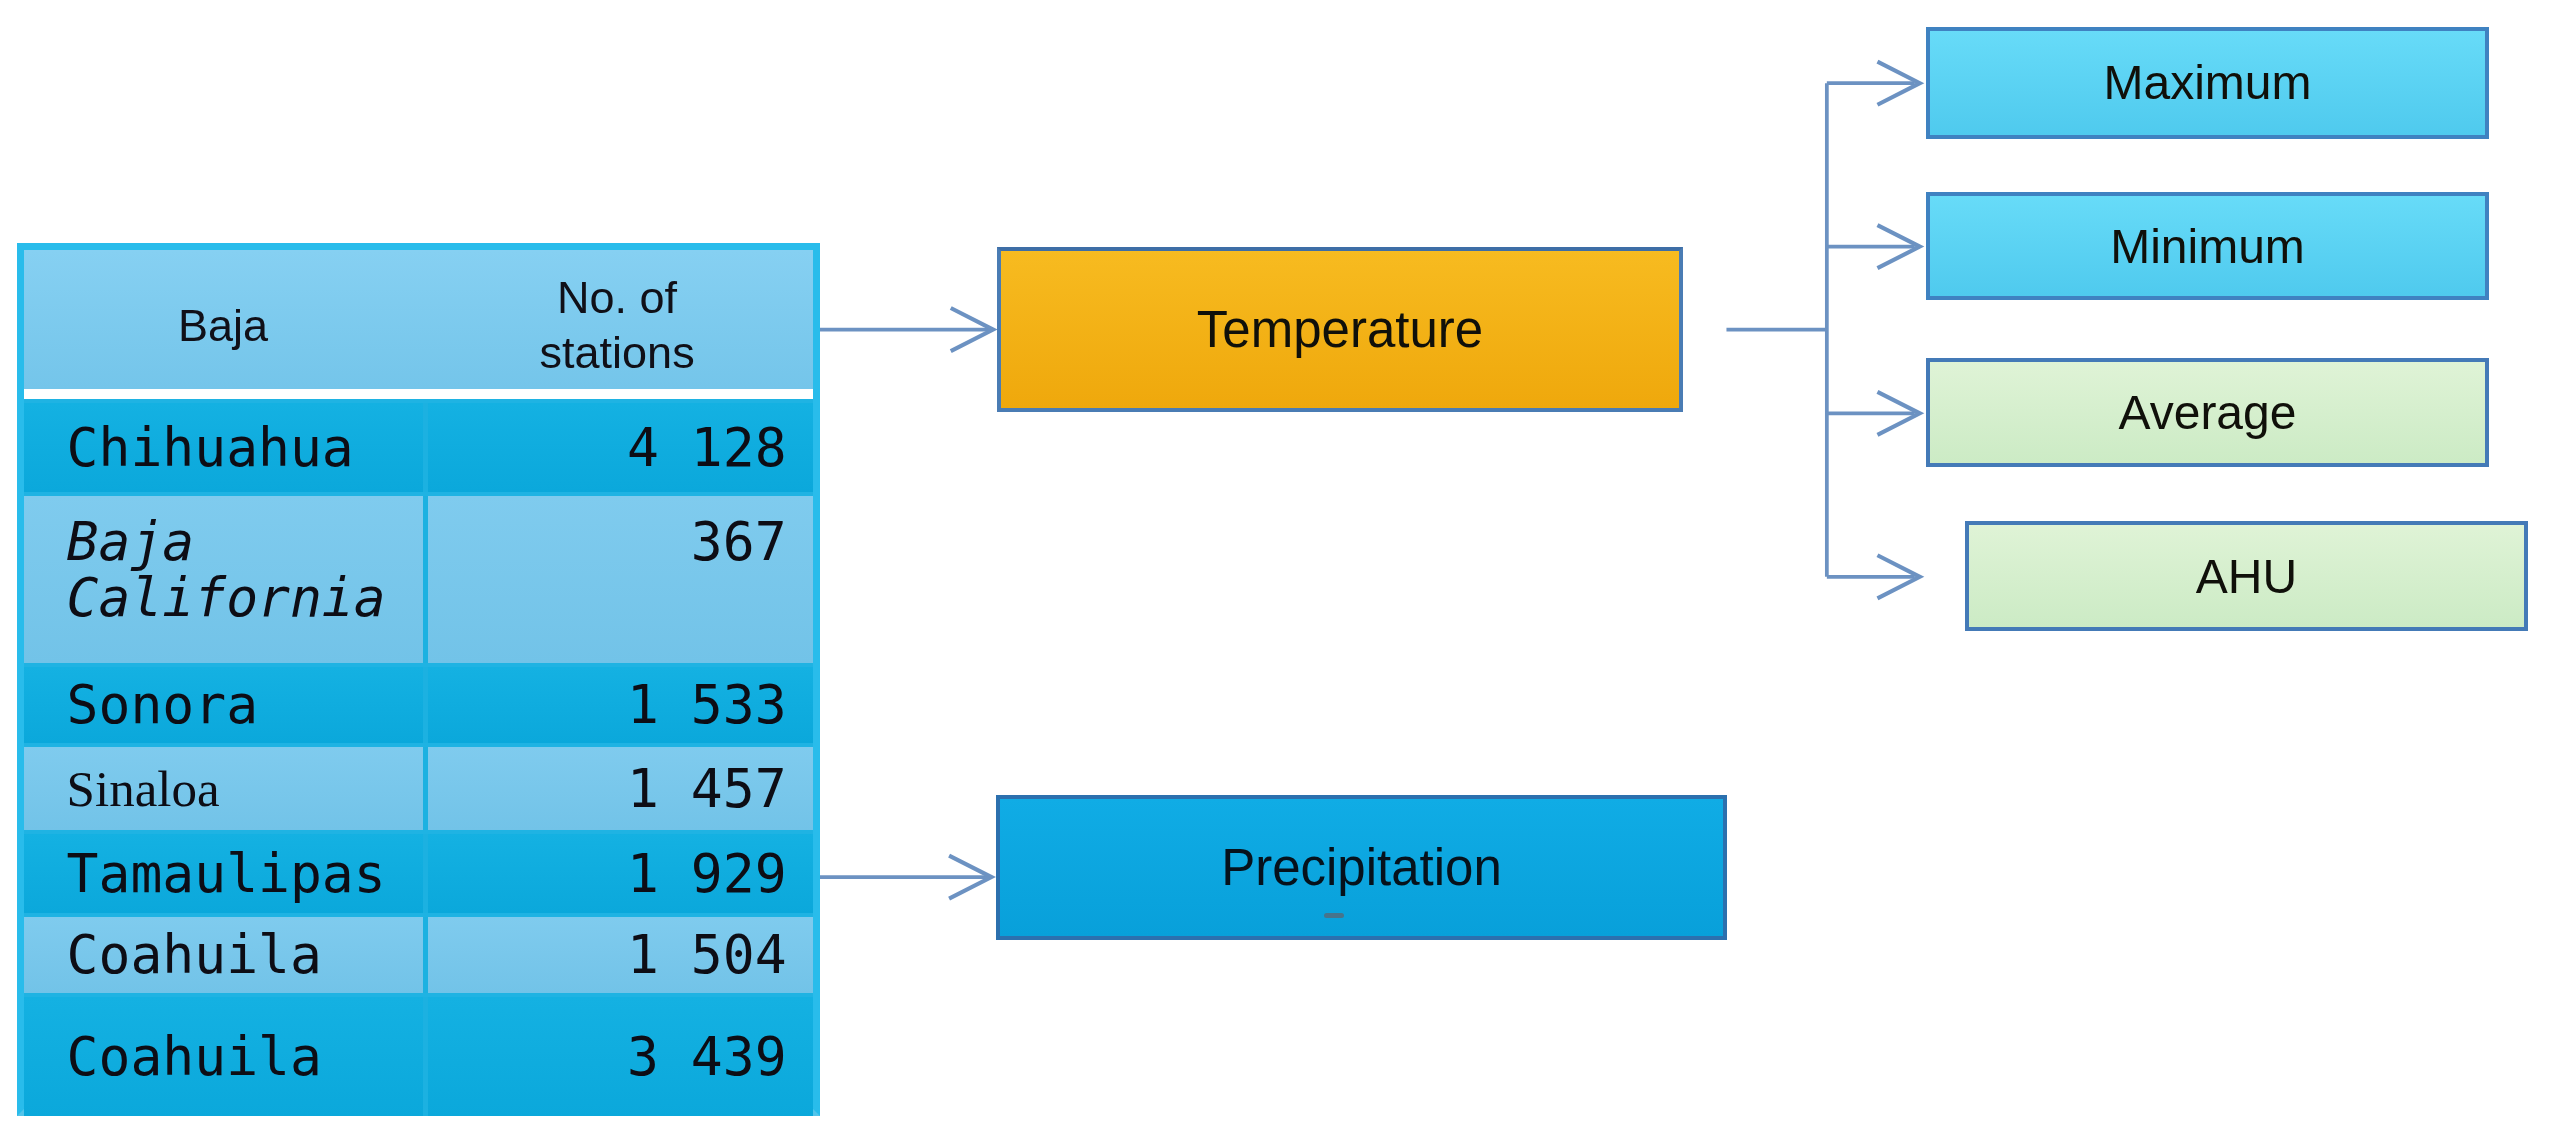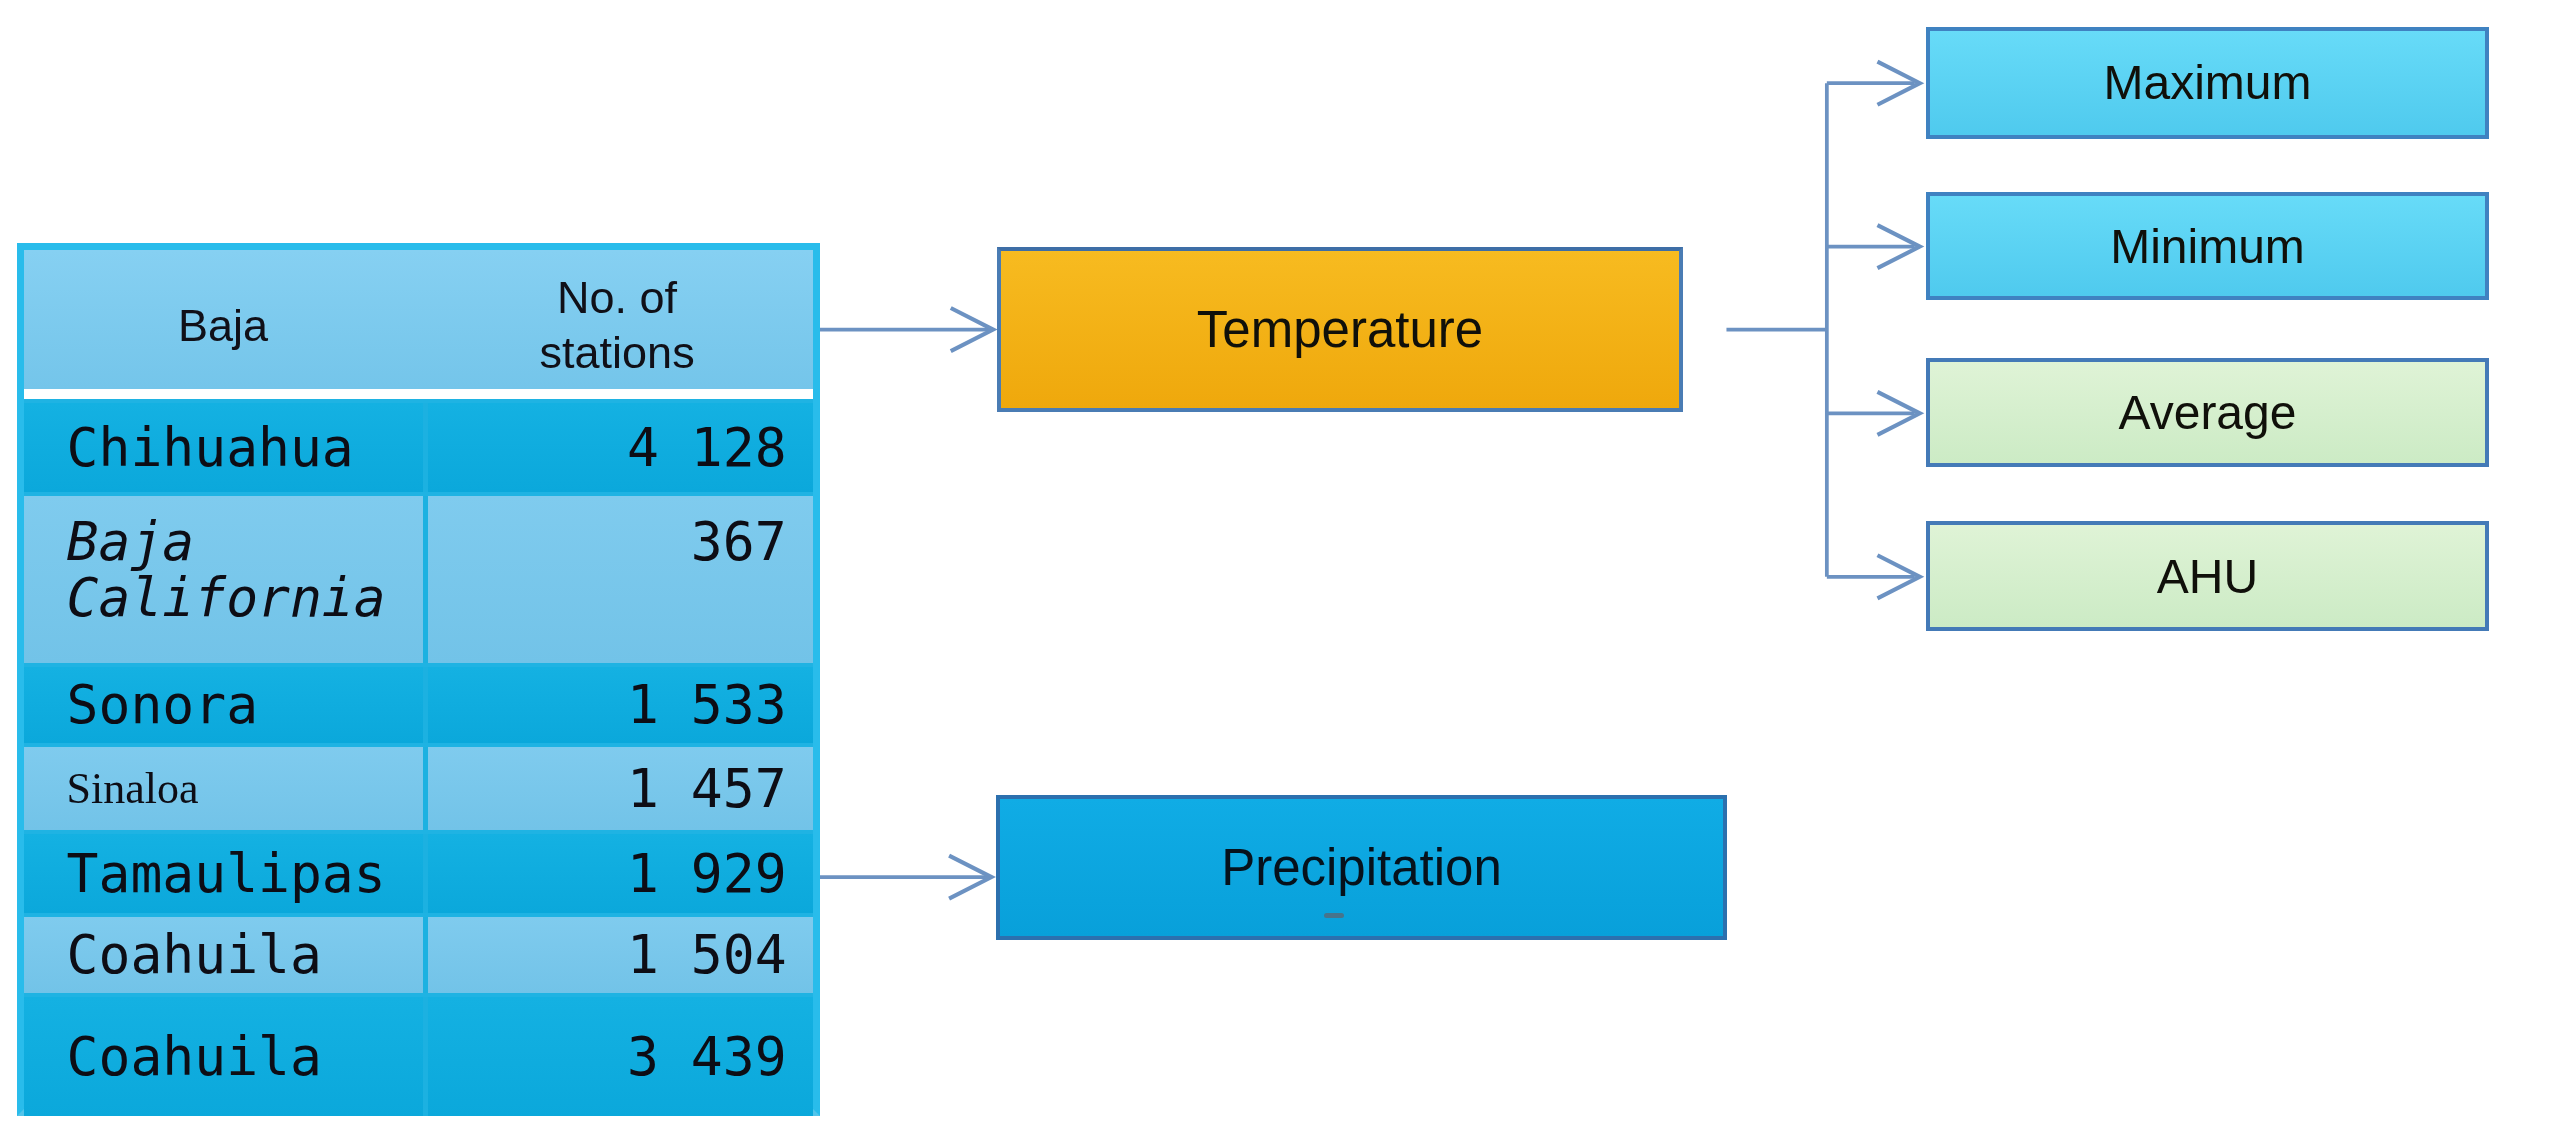--- a/index.html
+++ b/index.html
@@ -43,21 +43,21 @@
     border-top:4.1px solid #1fb3e3;
   }
   .trow:first-of-type{border-top:none;}
   .trow .cell{display:flex;align-items:center;box-sizing:border-box;}
   .trow .cell.state{padding-left:43px;}
   .trow .cell.num{justify-content:flex-end;padding-right:25px;border-left:5px solid #1cb1e1;}
   .trow.dark{background:linear-gradient(180deg,#14b1e2,#0ba8db);}
   .trow.light{background:linear-gradient(180deg,#7fcbee,#72c3e8);}
   .trow.tall .cell{align-items:flex-start;padding-top:18px;}
   .trow.tall .cell.state span{max-width:348px;font-style:italic;}
-  .trow.serif .cell.state{font-family:"Liberation Serif",serif;font-size:44px;}
+  .trow.serif .cell.state{font-family:"Liberation Serif",serif;font-size:51px;}
   .r1{flex:0 0 93px;height:93px;}
   .r2{flex:0 0 171px;height:171px;}
   .r3{flex:0 0 80px;height:80px;}
   .r4{flex:0 0 87px;height:87px;}
   .r5{flex:0 0 83px;height:83px;}
   .r6{flex:0 0 80px;height:80px;}
   .r7{flex:0 0 123px;height:123px;}
 
   
   .node{
@@ -83,21 +83,21 @@
   }
   .branch{
     left:1926px;width:563px;font-size:48px;
     border:4.1px solid #3f82c1;
   }
   .branch.cyan{background:linear-gradient(180deg,#67dbf8,#4fcaee);}
   .branch.green{background:linear-gradient(180deg,#dff3d6,#ccebc5);border-color:#447ab7;}
   .branch-0{top:26.5px;height:112px;}
   .branch-1{top:192px;height:108px;}
   .branch-2{top:358px;height:109px;}
-  .branch-3{top:521px;height:110px;}
+  .branch-3{top:521px;height:110px;margin-left:39px;}
 </style>
 </head>
 <body>
 
 <div class="canvas" style="--line: #6C92C2; --tbl-border: #29BCEB;">
 
   <svg class="connectors" viewBox="0 0 3105 1370">
 
     <path d="M988 397 H1194"></path>
     <path class="head" d="M1146 371 L1197 397 L1146 423"></path>

